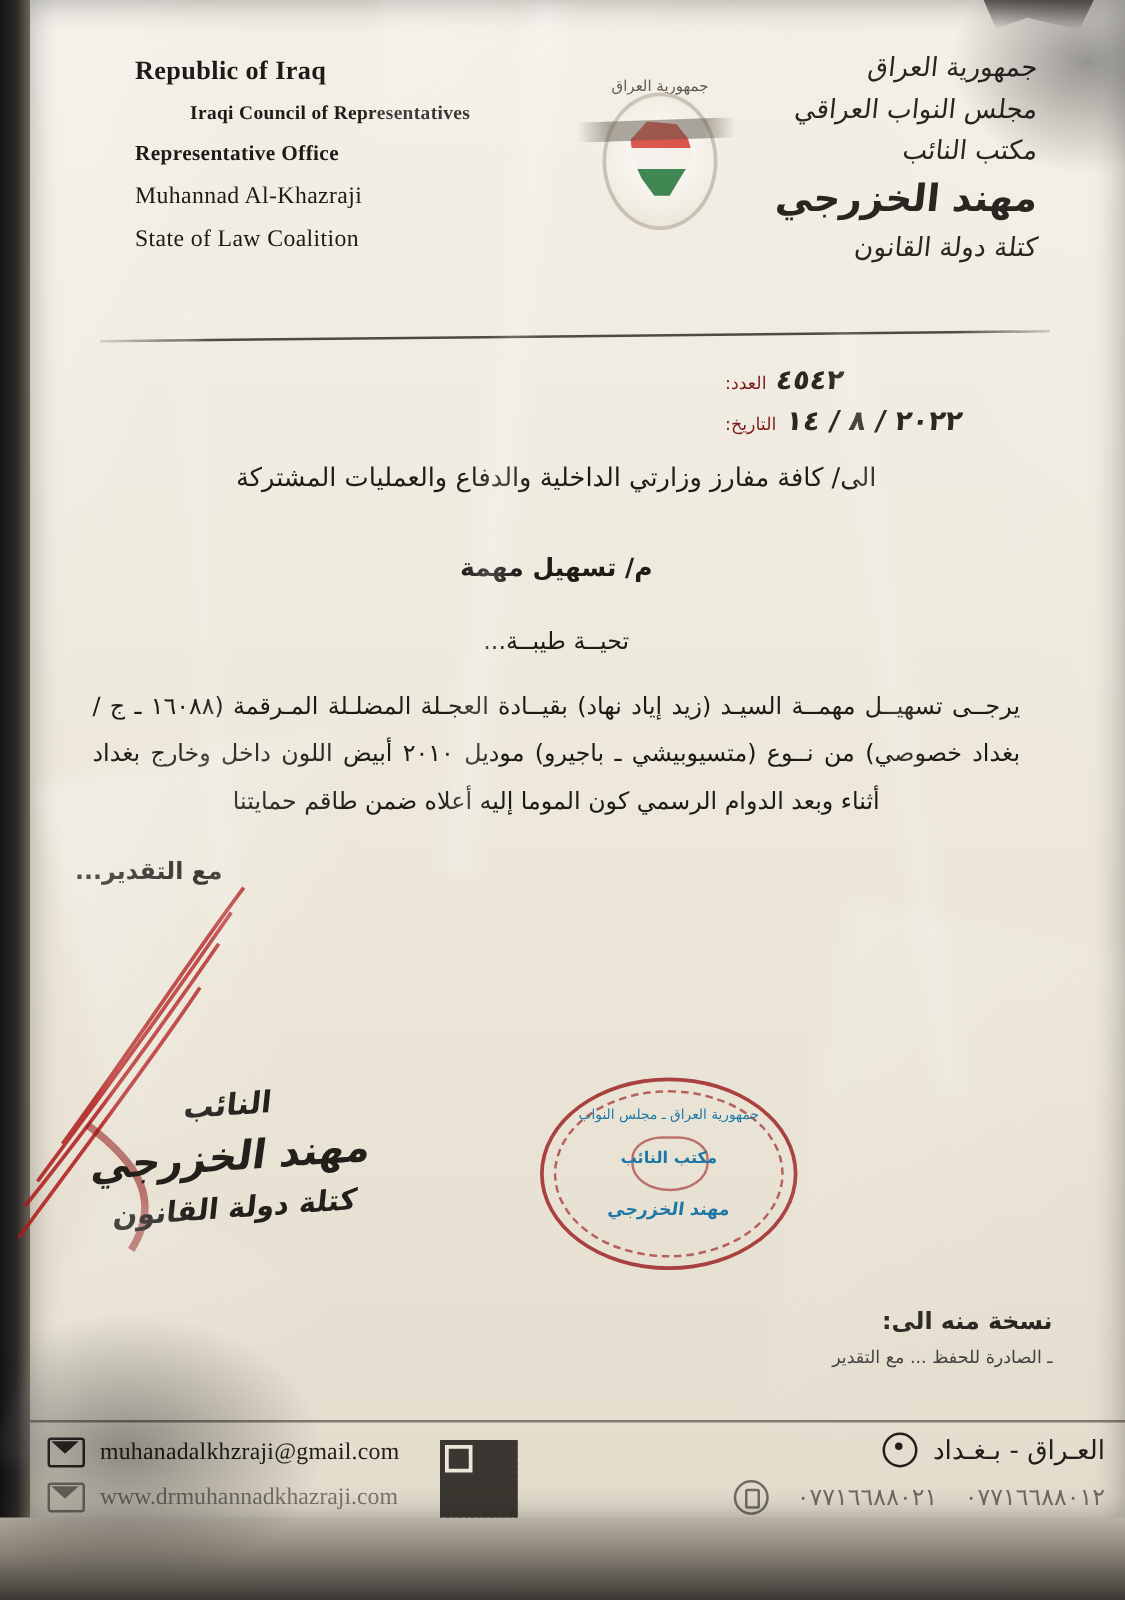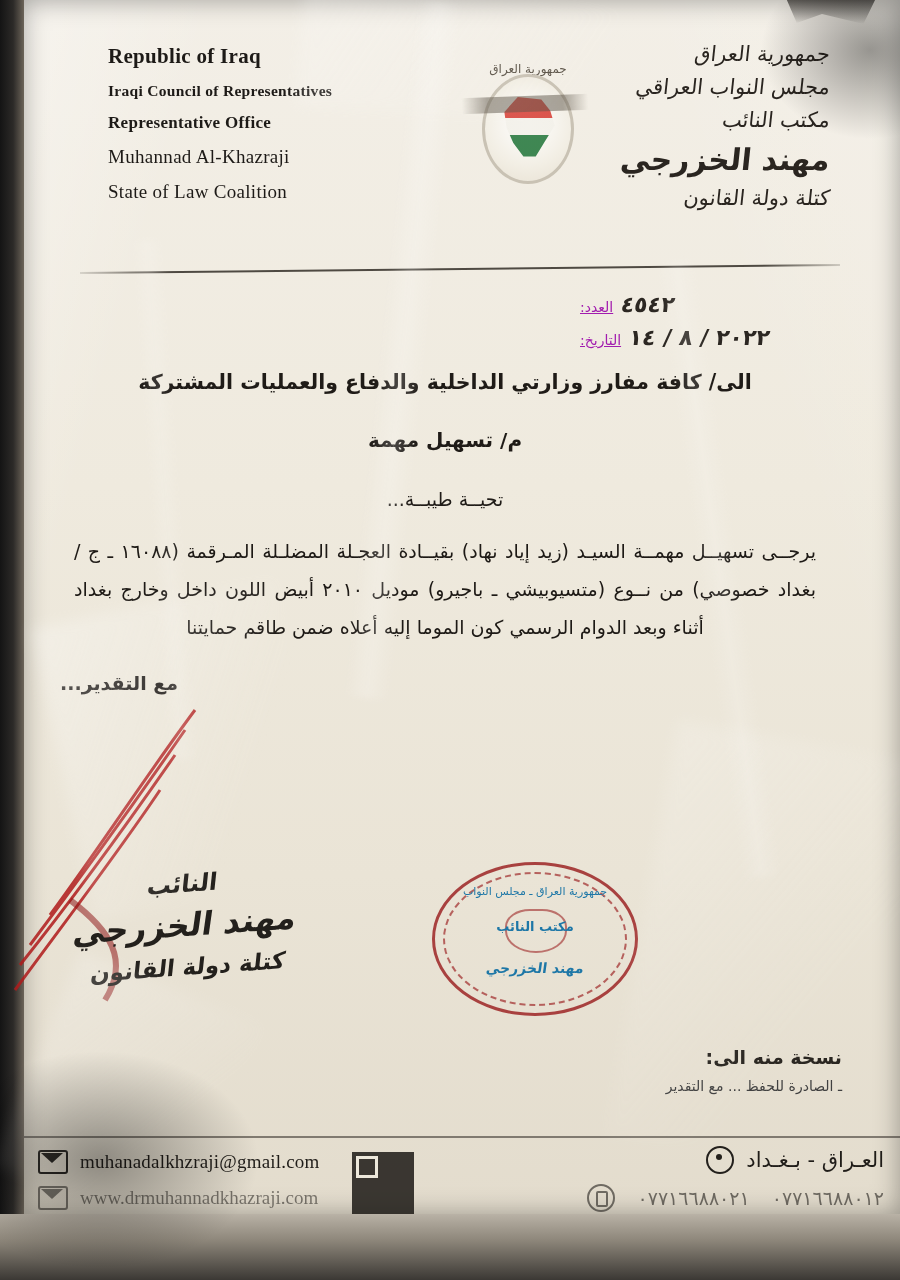--- a/index.html
+++ b/index.html
@@ -78,21 +78,21 @@
   .lh-en {
     position: absolute;
     left: 38px; top: 10px;
     width: 330px;
     color: #1d1a17;
     font-family: "Liberation Serif", serif;
     text-align: left;
   }
   .lh-en div { margin-bottom: 13px; letter-spacing: .3px; }
   .lh-l1 { font-size: 21px; font-weight: bold; }
-  .lh-l2 { font-size: 15.5px; font-weight: bold; }
+  .lh-l2 { font-size: 15.5px; font-weight: bold; margin-left: 44px; }
   .lh-l3 { font-size: 17px; font-weight: bold; }
   .lh-l4 { font-size: 19px; }
   .lh-l5 { font-size: 19px; }
 
   .lh-ar {
     position: absolute;
     right: 0px; top: 6px;
     width: 250px;
     text-align: right;
     direction: rtl;
@@ -146,37 +146,37 @@
   .refblock {
     position: absolute;
     right: 60px; top: 292px;
     width: 260px;
     direction: rtl;
     text-align: right;
     color: #2c2722;
     font-family: "DejaVu Sans", sans-serif;
   }
   .refblock .row { display:flex; justify-content: flex-end; align-items: baseline; gap: 8px; margin-bottom: 8px;}
-  .refblock .lbl { font-size: 14px; color:#a21caf;text-decoration:underline; }
+  .refblock .lbl { font-size: 14px; color:#7f1d1d; }
   .refblock .val { font-size: 22px; font-weight: bold; letter-spacing: 2px; transform: skewX(-8deg); }
 
   
   .body-ar {
     position: absolute;
     left: 60px; top: 370px;
     width: 770px;
     direction: rtl;
     text-align: center;
     color: #1f1b17;
     font-family: "DejaVu Sans", sans-serif;
   }
   .to-line {
     font-size: 20.5px;
-    font-weight: bold;
-    margin-bottom: 34px;
+    font-weight: normal;
+    margin-bottom: 48px;
     letter-spacing: .2px;
   }
   .subject {
     font-size: 20px;
     font-weight: bold;
     margin-bottom: 36px;
   }
   .greeting {
     font-size: 19px;
     margin-bottom: 22px;

